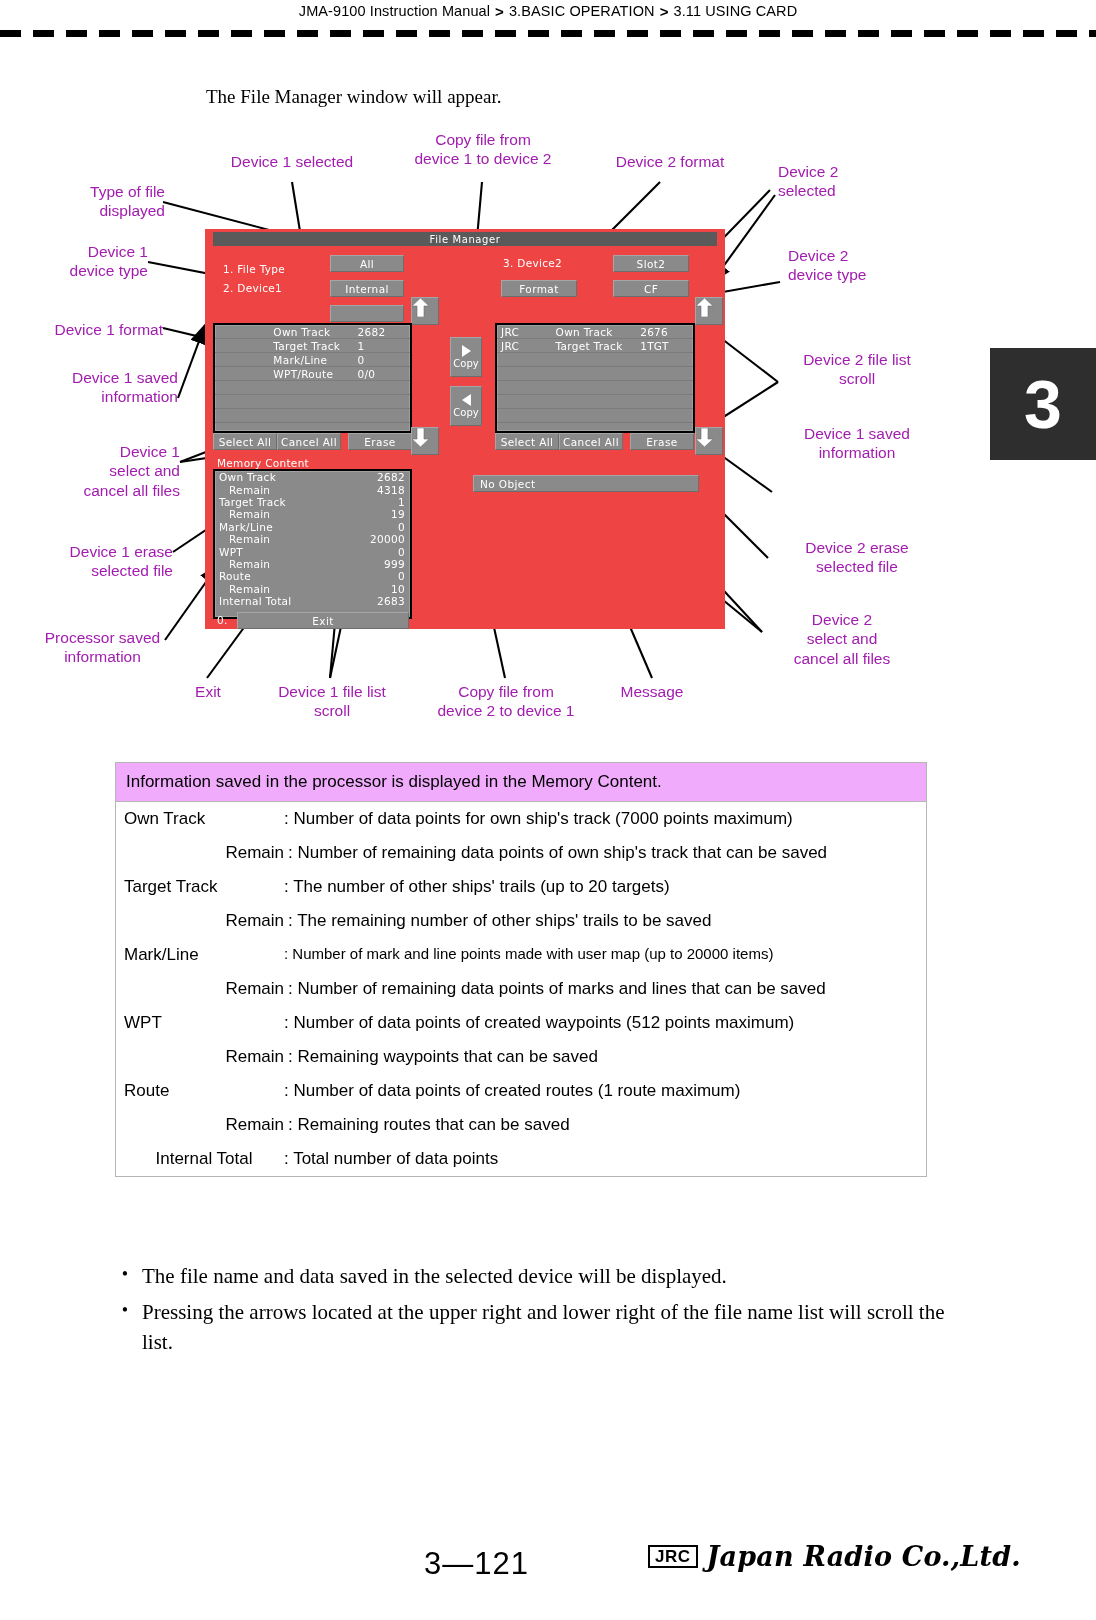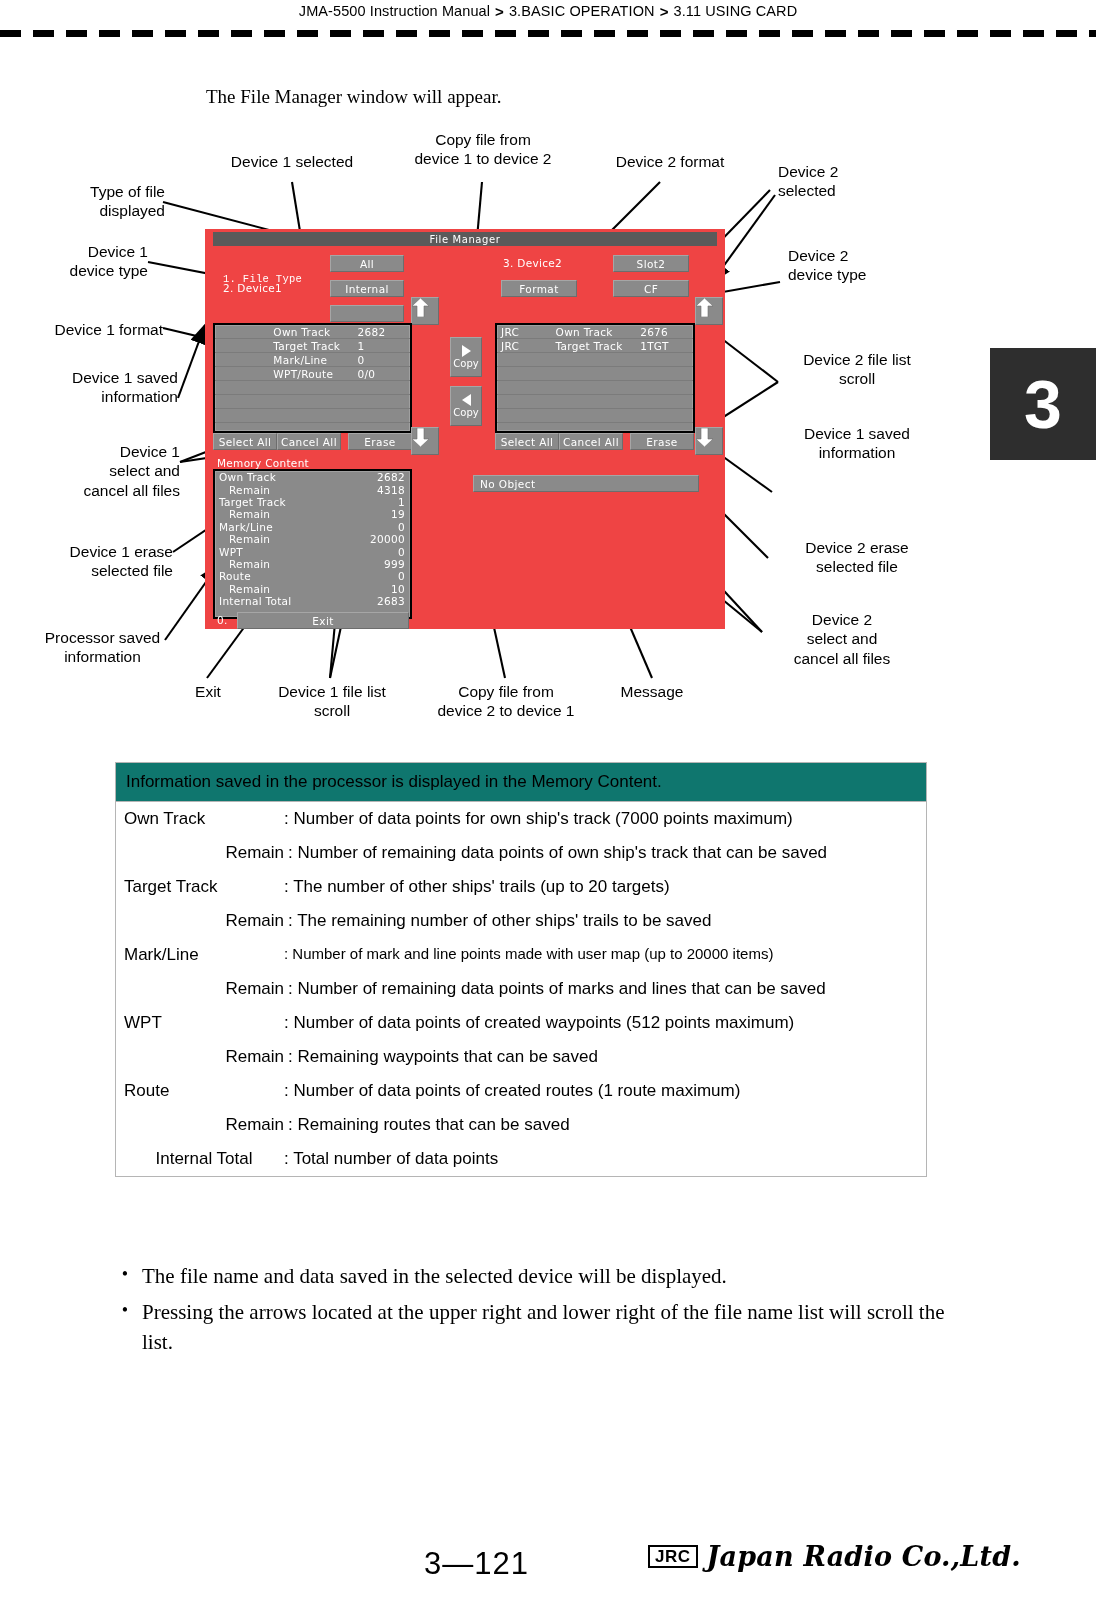--- a/index.html
+++ b/index.html
@@ -40,21 +40,21 @@
     margin-left:41px;
   }
 
   
   #diagram { left:0px; top:110px; width:1010px; height:625px; }
   #diagram svg { position:absolute; left:0; top:0; }
 
   
   .callout {
     position:absolute; font-size:15.5px; line-height:1.25;
-    color:#000000; white-space:pre-line;
+    color:#a21caf; white-space:pre-line;
   }
   .ca-c { text-align:center; }
   .ca-r { text-align:right; }
   .ca-l { text-align:left; }
 
   
   #fm-window {
     left:205px; top:229px; width:520px; height:400px;
     background:#ef4444; color:#ffffff;
     font-family:"DejaVu Sans", sans-serif;
@@ -118,21 +118,21 @@
   #mem-box .mrow.indent { padding-left:14px; }
 
   
   #desc-table {
     left:115px; top:762px; width:810px;
     border:1px solid #b5b5b5;
     font-size:17px; color:#000;
     background:#fff;
   }
   #desc-table .hdr {
-    background:#0f766e; padding:9px 10px 9px 10px;
+    background:#f0abfc; padding:9px 10px 9px 10px;
     border-bottom:1px solid #b5b5b5;
   }
   #desc-table .drow { display:flex; padding:7px 8px 7px 8px; }
   #desc-table .term { width:160px; flex:0 0 160px; }
   #desc-table .term.indent { text-align:right; padding-right:4px; }
   #desc-table .term.center { text-align:center; }
   #desc-table .desc { flex:1; }
   #desc-table .small { font-size:15px; }
 
   
@@ -150,21 +150,21 @@
   }
   #company-name {
     font-family:"DejaVu Serif", serif; font-style:italic; font-weight:bold;
     font-size:27px; letter-spacing:0.2px;
   }
 </style>
 </head>
 <body>
 
 <div class="abs" id="header-title">
-  <span>JMA-5500 Instruction Manual</span>
+  <span>JMA-9100 Instruction Manual</span>
   <span class="sep">&gt;</span>
   <span>3.BASIC OPERATION</span>
   <span class="sep">&gt;</span>
   <span>3.11  USING CARD</span>
 </div>
 <div class="abs" id="header-rule"></div>
 
 <div class="abs" id="chapter-tab">
   <span>3</span>
 </div>
@@ -211,21 +211,21 @@
       <line x1="652" y1="568" x2="568" y2="372"></line>
     </g>
   </svg>
 
   <div class="abs" id="fm-window" style="left:205px; top:119px;">
 
     <div id="fm-titlebar">
       <span>File  Manager</span>
     </div>
 
-    <div class="fm-label" style="left:18px; top:44px;font-family:Liberation Mono, monospace;">1.  File  Type</div>
+    <div class="fm-label" style="left:18px; top:34px;">1.  File  Type</div>
     <div class="fm-field" style="left:125px; top:26px; width:72px; height:15px;">All</div>
 
     <div class="fm-label" style="left:18px; top:53px;">2.  Device1</div>
     <div class="fm-field" style="left:125px; top:51px; width:72px; height:15px;">Internal</div>
 
     <div class="fm-field" style="left:125px; top:76px; width:72px; height:15px;"></div>
 
     <div class="fm-label" style="left:298px; top:28px;">3.  Device2</div>
     <div class="fm-field" style="left:408px; top:26px; width:74px; height:15px;">Slot2</div>
 

